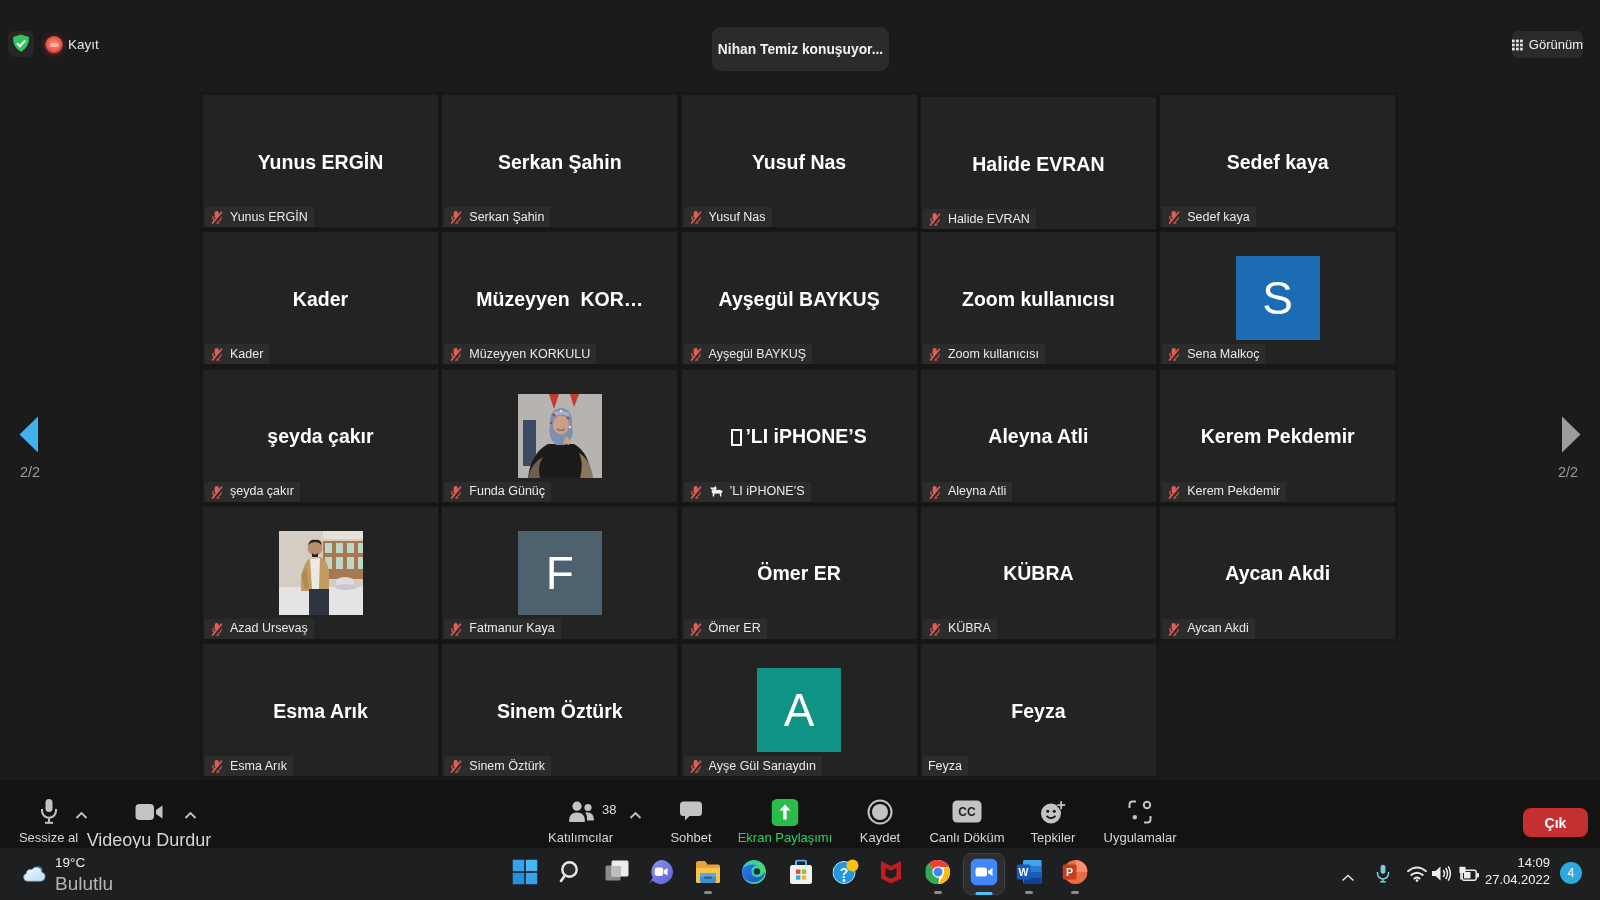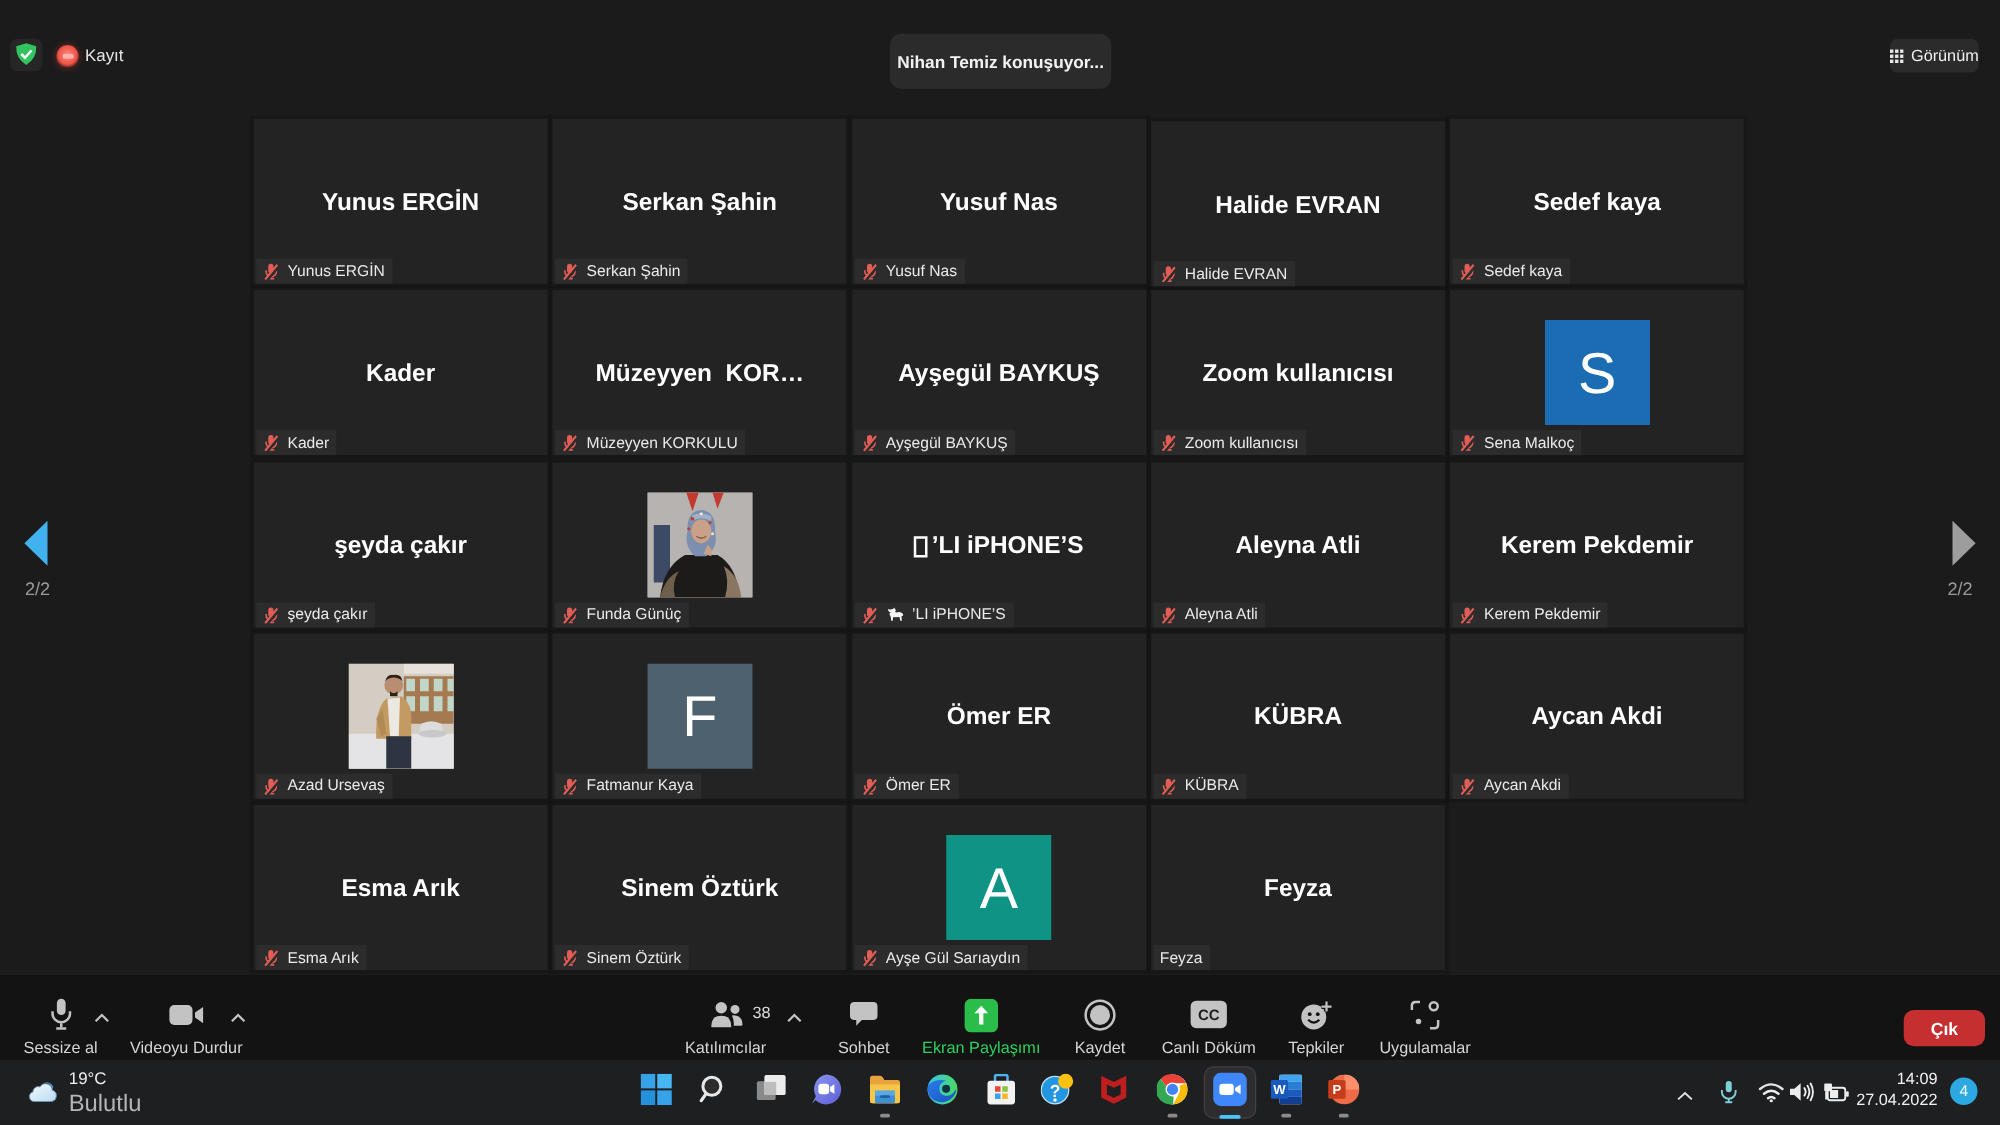--- a/index.html
+++ b/index.html
@@ -480,21 +480,21 @@
         </g>
       </svg></div>
     <div style="position:absolute;left:48.5px;top:830px;transform:translateX(-50%);font-size:13px;color:#d6d6d6;white-space:nowrap">Sessize al</div>
 <div style="position:absolute;left:75px;top:806px"><svg width="13" height="9" viewBox="0 0 13 9">
         <path d="M1.5 7 L6.5 2 L11.5 7" stroke="#c3c3c3" stroke-width="1.8" fill="none"></path>
       </svg></div>
 <div style="position:absolute;left:149.0px;top:803px;transform:translateX(-50%);text-align:center"><svg width="28" height="18" viewBox="0 0 28 18">
 <rect x="0.5" y="1" width="18.5" height="16" rx="4" fill="#c3c3c3"></rect>
 <path d="M21 7 L27.5 2.5 L27.5 15.5 L21 11 Z" fill="#c3c3c3"></path>
       </svg></div>
-    <div style="position:absolute;left:149.0px;top:830px;transform:translateX(-50%);font-size:13px;color:#d6d6d6;white-space:nowrap">Videoyu Durdur</div>
+    <div style="position:absolute;left:149.0px;top:830px;transform:translateX(-50%);font-size:18px;color:#d6d6d6;white-space:nowrap">Videoyu Durdur</div>
 <div style="position:absolute;left:184px;top:806px"><svg width="13" height="9" viewBox="0 0 13 9">
         <path d="M1.5 7 L6.5 2 L11.5 7" stroke="#c3c3c3" stroke-width="1.8" fill="none"></path>
       </svg></div>
 <div style="position:absolute;left:568px;top:801px;display:flex;align-items:flex-start;gap:7px">
       <svg width="27" height="21" viewBox="0 0 27 21">
         <g fill="#c3c3c3">
 <circle cx="9" cy="5.2" r="4.6"></circle>
           <path d="M1 20 Q1 11.5 9 11.5 Q17 11.5 17 20 Q17 21 16 21 L2 21 Q1 21 1 20 Z"></path>
 <circle cx="20" cy="6.5" r="3.6"></circle>
           <path d="M18.5 11.2 Q26 11.5 26 18.5 Q26 19.5 25 19.5 L19 19.5 Q19.4 14.5 17.5 11.6 Z"></path>

